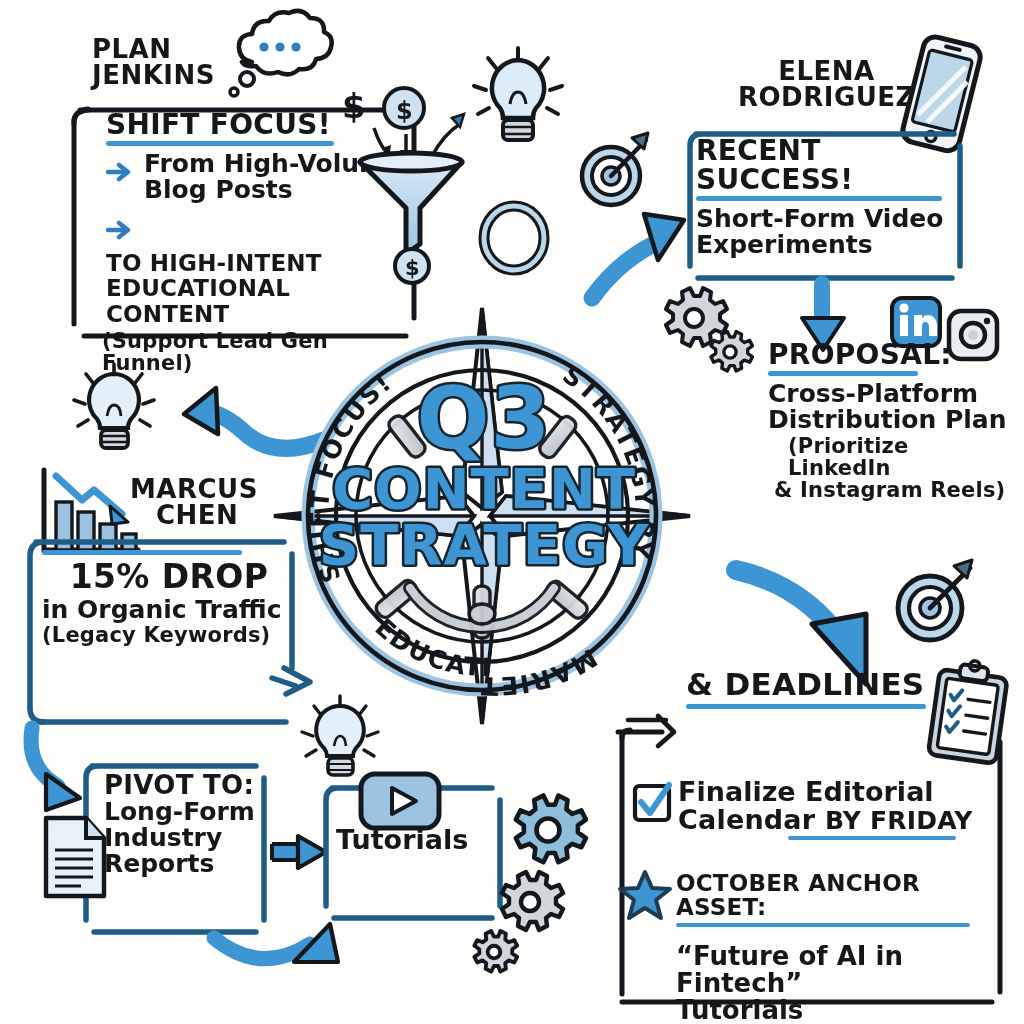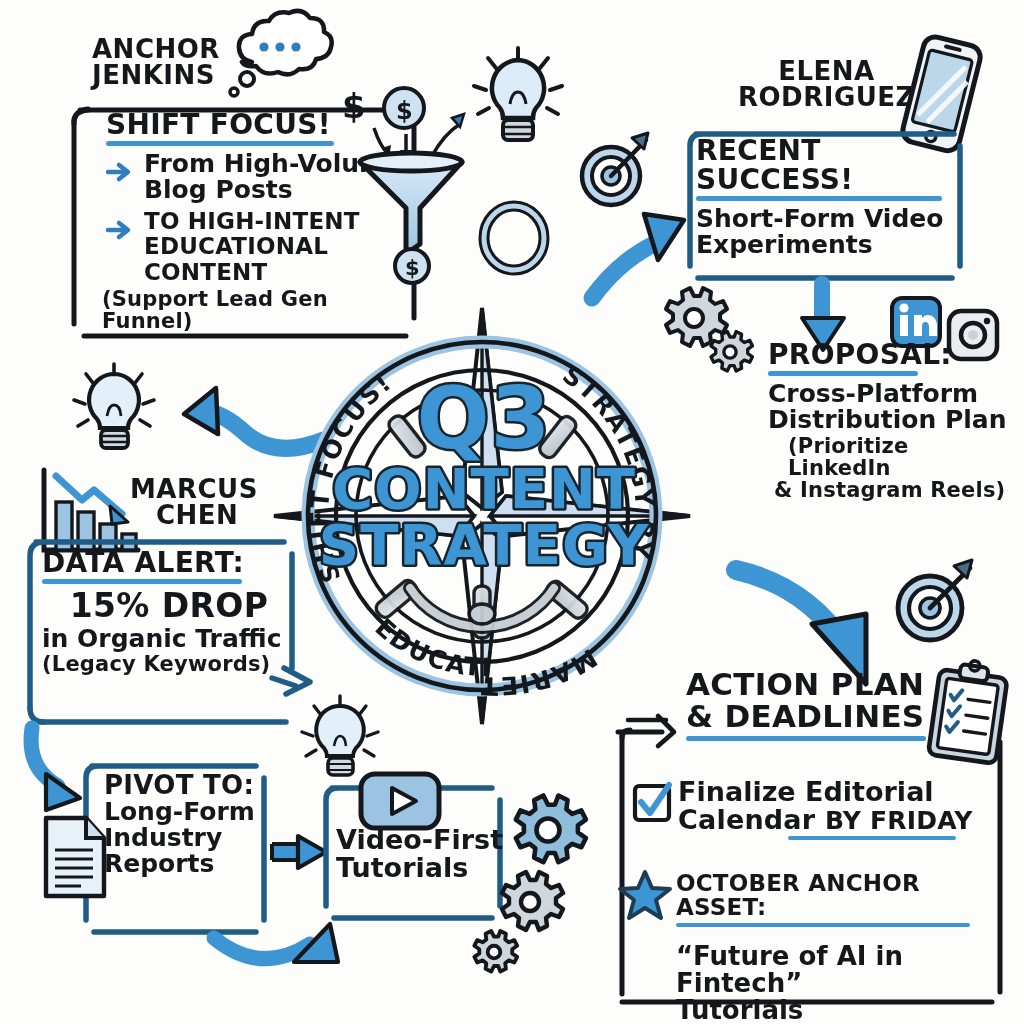--- a/index.html
+++ b/index.html
@@ -35,21 +35,21 @@
           <stop offset="100%" stop-color="#9cc4e2"></stop>
       </linearGradient>
       <linearGradient id="gGray" x1="0" y1="0" x2="1" y2="1">
         <stop offset="0%" stop-color="#e6eaed"></stop>
           <stop offset="100%" stop-color="#b3bcc3"></stop>
       </linearGradient>
     </defs>
   </svg>
 
   <div class="t name" style="left:92px;top:36px;">
-    <span>ANCHOR</span><br>
+    <span>PLAN</span><br>
     <span>JENKINS</span>
   </div>
 
   <svg class="ico" style="left:222px;top:16px;" width="110" height="100">
     <path d="M30 46 q-12 -2 -13 -14 q-1 -13 13 -14 q2 -14 17 -13 q6 -11 20 -8 q13 -6 21 5 q15 0 14 14 q10 4 7 15 q-2 11 -15 12 q-3 12 -17 10 q-9 9 -21 3 q-14 5 -22 -6 q-11 1 -14 -4 z" fill="#fff" stroke="#14181c" stroke-width="4.5" stroke-linejoin="round"></path>
       <circle cx="42" cy="31" r="4.6" fill="#2f7fc0"></circle>
       <circle cx="58" cy="31" r="4.6" fill="#2f7fc0"></circle>
       <circle cx="74" cy="31" r="4.6" fill="#2f7fc0"></circle>
       <circle cx="25" cy="63" r="7" fill="#fff" stroke="#14181c" stroke-width="4"></circle>
       <circle cx="12" cy="76" r="4" fill="#fff" stroke="#14181c" stroke-width="3.5"></circle>
@@ -67,21 +67,21 @@
     <div style="display:flex;gap:8px;margin-top:2px;">
       <svg width="30" height="26" style="flex:none;margin-top:8px">
         <path d="M2 13 H20 M13 6 L22 13 L13 20" fill="none" stroke="#2f7fc0" stroke-width="4.5" stroke-linecap="round" stroke-linejoin="round"></path>
       </svg>
       <div class="body" style="font-weight:700">
         <span>From High-Volume</span><br>
         <span>Blog Posts</span>
       </div>
     </div>
 
-    <div style="display:flex;gap:8px;margin-top:6px;">
+    <div style="display:flex;gap:8px;margin-top:6px;flex-direction:column;">
       <svg width="30" height="26" style="flex:none;margin-top:8px">
         <path d="M2 13 H20 M13 6 L22 13 L13 20" fill="none" stroke="#2f7fc0" stroke-width="4.5" stroke-linecap="round" stroke-linejoin="round"></path>
       </svg>
       <div class="cap" style="font-size:23px;line-height:1.1">
         <span>TO HIGH-INTENT</span><br>
         <span>EDUCATIONAL CONTENT</span>
       </div>
     </div>
 
     <div class="small" style="margin-top:4px;margin-left:-4px;font-weight:700">(Support Lead Gen Funnel)</div>
@@ -247,21 +247,20 @@
     <span style="margin-left:26px;display:inline-block">CHEN</span>
   </div>
 
   <svg class="ico" style="left:14px;top:536px;" width="294" height="206">
     <path d="M22 6 H270 M278 18 V132 M282 150 L258 142 M272 186 H26 M16 172 V20 Q16 6 30 6" fill="none" stroke="#1f5d86" stroke-width="5.5" stroke-linecap="round"></path>
     <path d="M270 132 l26 14 l-24 12" fill="none" stroke="#1f5d86" stroke-width="5.5" stroke-linecap="round" stroke-linejoin="round"></path>
     <path d="M16 172 q0 14 14 14" fill="none" stroke="#1f5d86" stroke-width="5.5" stroke-linecap="round"></path>
   </svg>
 
   <div class="t" style="left:42px;top:548px;width:254px;">
-    <div class="hdr">DATA ALERT:</div>
     <span class="u-blue" style="width:200px;"></span>
     <div style="font-weight:700;font-size:33px;letter-spacing:.4px;text-align:center;">15% DROP</div>
     <div class="body" style="margin-top:3px;">in Organic Traffic</div>
     <div class="small" style="margin-top:2px;">(Legacy Keywords)</div>
   </div>
 
   <svg class="ico" style="left:296px;top:690px;" width="88" height="104">
     <g stroke="#14181c" stroke-width="3.4" stroke-linecap="round">
       <path d="M44 6 v10"></path>
         <path d="M18 16 l7 9"></path>
@@ -320,43 +319,39 @@
   <svg class="ico" style="left:318px;top:782px;" width="188" height="144">
     <path d="M14 6 H174 M182 18 V124 M174 136 H16 M8 124 V18 Q8 6 20 6" fill="none" stroke="#1f5d86" stroke-width="5.5" stroke-linecap="round"></path>
   </svg>
 
   <svg class="ico" style="left:356px;top:768px;" width="90" height="68">
     <rect x="5" y="6" width="78" height="54" rx="14" fill="#9cc4e2" stroke="#14181c" stroke-width="5"></rect>
     <path d="M36 20 L60 33 L36 46 Z" fill="#fff" stroke="#14181c" stroke-width="4" stroke-linejoin="round"></path>
   </svg>
 
   <div class="t" style="left:336px;top:826px;width:170px;">
-    <div class="body" style="font-size:27px">Video-First</div>
     <div class="body" style="font-size:27px">Tutorials</div>
   </div>
 
   <svg class="ico" style="left:486px;top:786px;" width="130" height="180">
     <g transform="translate(62,44) scale(1.15)">
       <path d="M0 -22 l6 0 l3 -8 l8 4 l-1 8 l5 4 l8 -3 l4 8 l-7 5 l0 6 l7 5 l-4 8 l-8 -3 l-5 4 l1 8 l-8 4 l-3 -8 l-6 0 l-4 8 l-8 -4 l1 -8 l-5 -4 l-8 3 l-4 -8 l7 -5 l0 -6 l-7 -5 l4 -8 l8 3 l5 -4 l-1 -8 l8 -4 z" fill="#8fbedd" stroke="#14181c" stroke-width="4" stroke-linejoin="round"></path>
       <circle cx="0" cy="0" r="10" fill="#fff" stroke="#14181c" stroke-width="4"></circle>
     </g>
     <g transform="translate(44,116)">
       <path d="M0 -22 l6 0 l3 -8 l8 4 l-1 8 l5 4 l8 -3 l4 8 l-7 5 l0 6 l7 5 l-4 8 l-8 -3 l-5 4 l1 8 l-8 4 l-3 -8 l-6 0 l-4 8 l-8 -4 l1 -8 l-5 -4 l-8 3 l-4 -8 l7 -5 l0 -6 l-7 -5 l4 -8 l8 3 l5 -4 l-1 -8 l8 -4 z" fill="#cfd6dc" stroke="#14181c" stroke-width="4.4" stroke-linejoin="round"></path>
       <circle cx="0" cy="0" r="9" fill="#fff" stroke="#14181c" stroke-width="4.4"></circle>
     </g>
     <g transform="translate(8,166) scale(.7)">
       <path d="M0 -22 l6 0 l3 -8 l8 4 l-1 8 l5 4 l8 -3 l4 8 l-7 5 l0 6 l7 5 l-4 8 l-8 -3 l-5 4 l1 8 l-8 4 l-3 -8 l-6 0 l-4 8 l-8 -4 l1 -8 l-5 -4 l-8 3 l-4 -8 l7 -5 l0 -6 l-7 -5 l4 -8 l8 3 l5 -4 l-1 -8 l8 -4 z" fill="#cfd6dc" stroke="#14181c" stroke-width="5.5" stroke-linejoin="round"></path>
       <circle cx="0" cy="0" r="9" fill="#fff" stroke="#14181c" stroke-width="5.5"></circle>
     </g>
   </svg>
 
   <div class="t" style="left:686px;top:668px;width:320px;">
-    <div style="font-weight:700;font-size:31px;letter-spacing:.3px">
-      <span>ACTION PLAN</span>
-    </div>
     <div style="font-weight:700;font-size:31px;letter-spacing:.3px">
       <span>&amp; DEADLINES</span>
     </div>
     <span class="u-blue" style="width:240px;margin-top:4px"></span>
   </div>
 
   <svg class="ico" style="left:924px;top:660px;" width="96" height="110">
     <g transform="rotate(8 48 55)">
       <rect x="10" y="14" width="68" height="86" rx="8" fill="#c9d6e0" stroke="#14181c" stroke-width="4.6"></rect>
       <rect x="18" y="22" width="52" height="70" rx="3" fill="#fff" stroke="#14181c" stroke-width="3.4"></rect>

